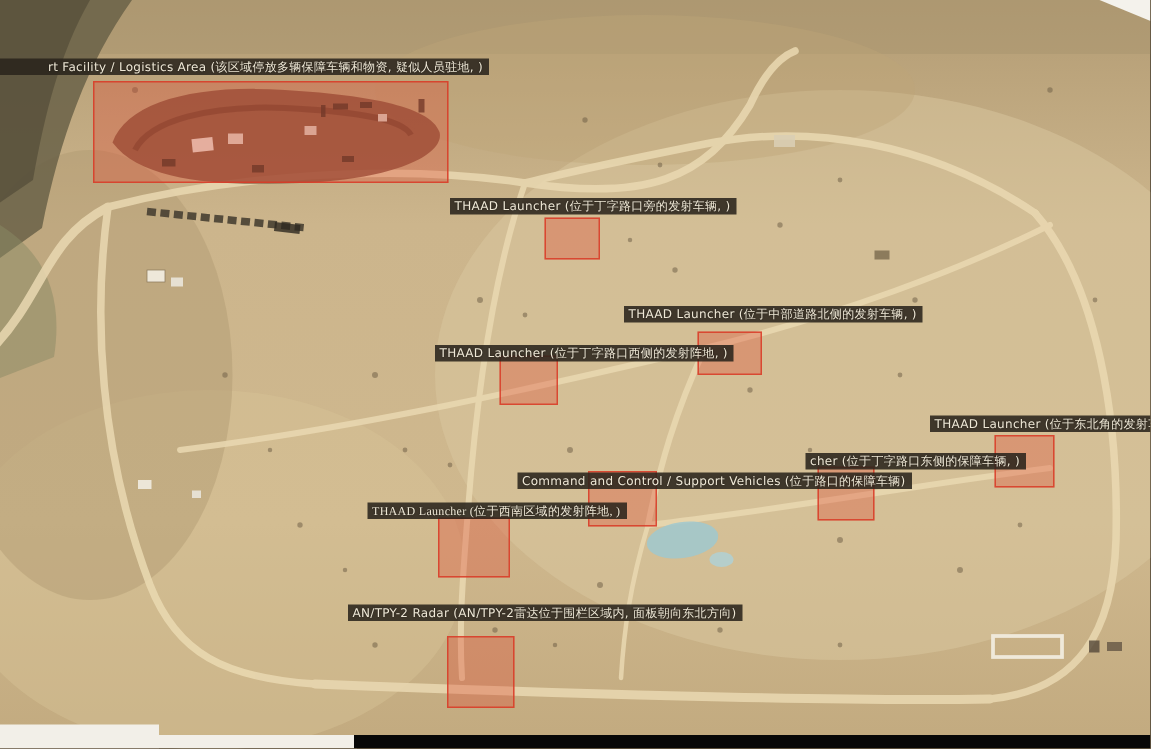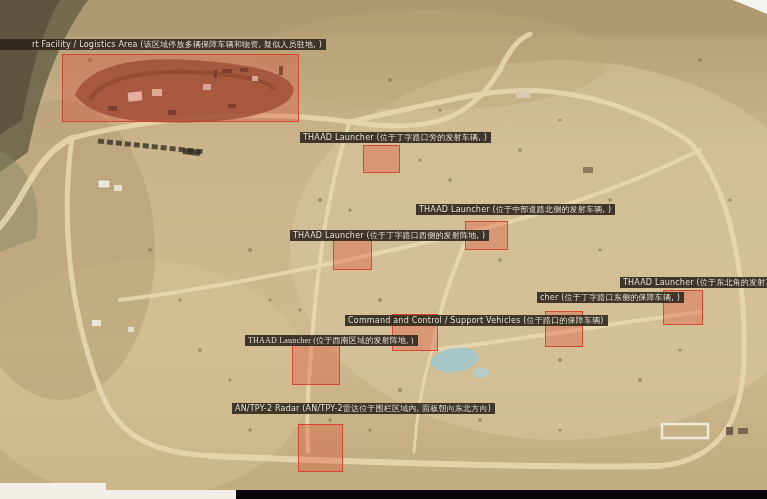--- a/index.html
+++ b/index.html
@@ -158,21 +158,21 @@
       <div class="ann-label" style="left: 0px; top: 39px; padding-left: 32px;">rt Facility / Logistics Area (该区域停放多辆保障车辆和物资, 疑似人员驻地, )</div>
       <div class="ann-box" style="left: 62px; top: 54px; width: 237px; height: 68px;"></div>
       <div class="ann-label" style="left: 300px; top: 132px; text-align: center;">THAAD Launcher (位于丁字路口旁的发射车辆, )</div>
       <div class="ann-box" style="left: 363px; top: 145px; width: 37px; height: 28px;"></div>
       <div class="ann-label" style="left: 416px; top: 204px;">THAAD Launcher (位于中部道路北侧的发射车辆, )</div>
       <div class="ann-box" style="left: 465px; top: 221px; width: 43px; height: 29px;"></div>
       <div class="ann-label" style="left: 290px; top: 230px;">THAAD Launcher (位于丁字路口西侧的发射阵地, )</div>
       <div class="ann-box" style="left: 333px; top: 237px; width: 39px; height: 33px;"></div>
       <div class="ann-label" style="left: 345px; top: 299px; margin-top: 16px;">Command and Control / Support Vehicles (位于路口的保障车辆)</div>
       <div class="ann-box" style="left: 392px; top: 314px; width: 46px; height: 37px;"></div>
-      <div class="ann-label" style="left: 537px; top: 292px;">cher (位于丁字路口东侧的保障车辆, )</div>
+      <div class="ann-label" style="left: 537px; top: 302px;">cher (位于丁字路口东侧的保障车辆, )</div>
       <div class="ann-box" style="left: 545px; top: 311px; width: 38px; height: 36px;"></div>
       <div class="ann-label" style="left: 620px; top: 277px;">THAAD Launcher (位于东北角的发射车辆, )</div>
       <div class="ann-box" style="left: 663px; top: 290px; width: 40px; height: 35px;"></div>
       <div class="ann-label" style="left: 245px; top: 335px; font-family: Liberation Serif, serif;">THAAD Launcher (位于西南区域的发射阵地, )</div>
       <div class="ann-box" style="left: 292px; top: 345px; width: 48px; height: 40px;"></div>
       <div class="ann-label" style="left: 232px; top: 403px;">AN/TPY-2 Radar (AN/TPY-2雷达位于围栏区域内, 面板朝向东北方向)</div>
       <div class="ann-box" style="left: 298px; top: 424px; width: 45px; height: 48px;"></div>
     </div>
 
   <div class="corner-sliver"></div>

